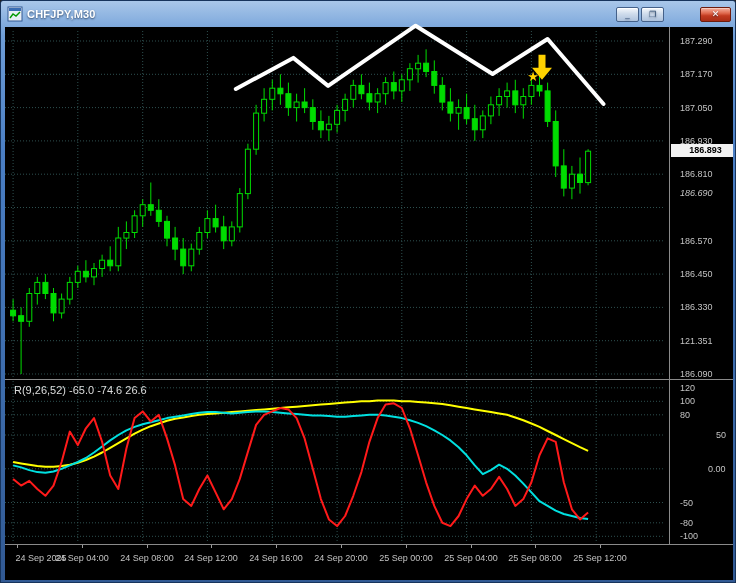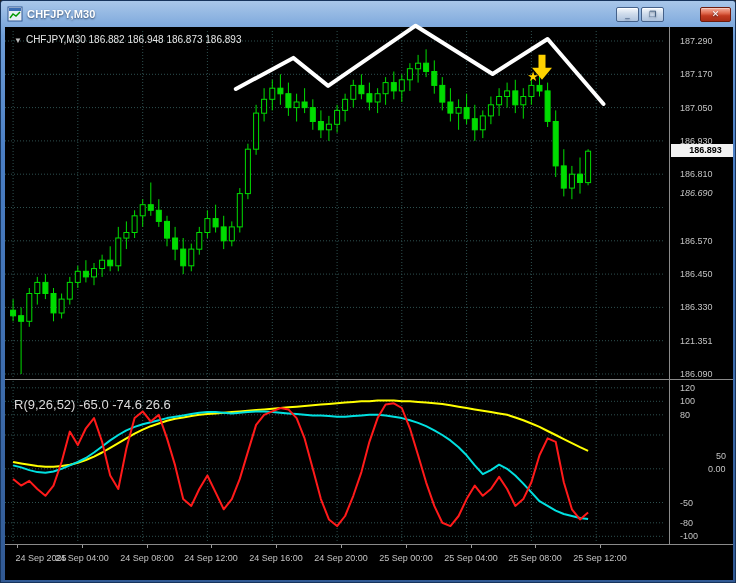--- a/index.html
+++ b/index.html
@@ -18,21 +18,21 @@
   .wbtn.close{width:31px;margin-left:36px;background:linear-gradient(#f5b3a2,#e06a4f 40%,#c23a20 60%,#a92c15);
     color:#fff;border-color:#6e1c0e;font-size:9px;box-shadow:inset 0 1px 0 #f8c9bc}
   .client{position:absolute;left:4px;top:26px;width:728px;height:553px;background:#000;}
   svg{position:absolute;overflow:visible;display:block}
   #main-svg{left:0;top:4px;width:660px;height:348px}
   #ind-svg{left:0;top:354px;width:660px;height:162px}
   .vsep{position:absolute;left:664px;top:0;width:1px;height:517px;background:#8a8a8a}
   .hsep{position:absolute;left:0;width:728px;height:1px;background:#8a8a8a}
   .chart-header{position:absolute;left:9px;top:7px;color:#e6e6e6;font-size:10px;white-space:nowrap}
   .hdr-arrow{color:#bdbdbd;font-size:8px;margin-right:4px;cursor:pointer}
-  .ind-header{position:absolute;left:9px;top:370px;color:#dcdcdc;font-size:13px;white-space:nowrap}
+  .ind-header{position:absolute;left:9px;top:357px;color:#dcdcdc;font-size:11px;white-space:nowrap}
   #price-axis,#ind-axis{position:absolute;left:668px;top:0;width:60px;height:553px}
   .axlbl{position:absolute;left:7px;color:#c3c3c3;font-size:9px;line-height:10px;white-space:nowrap}
   #price-box{position:absolute;left:666px;width:62px;height:13px;background:#f2f2f2;color:#000;
     font-size:9px;font-weight:bold;line-height:13px;padding-left:7px}
   #time-axis{position:absolute;left:0;top:522px;width:664px;height:28px}
   .tlbl{position:absolute;top:4px;width:68px;text-align:center;color:#c3c3c3;font-size:9px;white-space:nowrap}
   .tick{position:absolute;top:-4px;width:1px;height:3px;background:#9a9a9a}
 </style>
 </head>
 <body>
@@ -223,23 +223,20 @@
           <line x1="575.0" y1="126.5" x2="575.0" y2="162.6" stroke="#00dc00"></line>
           <rect x="572.5" y="143.2" width="5" height="8.3" fill="#00dc00" stroke="#00dc00"></rect>
           <line x1="583.1" y1="118.2" x2="583.1" y2="154.3" stroke="#00dc00"></line>
           <rect x="580.6" y="120.2" width="5" height="31.4" fill="#000000" stroke="#00dc00"></rect>
         </g>
         <polyline fill="none" stroke="#ffffff" stroke-width="4" stroke-linejoin="round" stroke-linecap="round" points="230.8,58.0 288.3,26.9 323.1,54.9 410.6,-5.3 487.6,43.0 542.6,8.0 598.5,73.0"></polyline>
         <path fill="#ffd200" d="M533.5 23.8 h7 v13 h6.5 l-10 12 l-10 -12 h6.5 z"></path>
         <text x="528.1" y="50.1" fill="#ffd200" font-size="13" text-anchor="middle">★</text>
       </svg>
 
-    <div class="chart-header">
-      <span class="hdr-arrow">▼</span><span>CHFJPY,M30 186.882 186.948 186.873 186.893</span>
-    </div>
 
     <svg id="ind-svg" viewBox="0 0 660 162">
         <g>
           <line x1="0" y1="6.8" x2="660" y2="6.8" stroke="#2e5050" stroke-dasharray="1 2"></line>
           <line x1="0" y1="20.3" x2="660" y2="20.3" stroke="#2e5050" stroke-dasharray="1 2"></line>
           <line x1="0" y1="33.8" x2="660" y2="33.8" stroke="#2e5050" stroke-dasharray="1 2"></line>
           <line x1="0" y1="54.0" x2="660" y2="54.0" stroke="#2e5050" stroke-dasharray="1 2"></line>
           <line x1="0" y1="87.8" x2="660" y2="87.8" stroke="#2e5050" stroke-dasharray="1 2"></line>
           <line x1="0" y1="121.5" x2="660" y2="121.5" stroke="#2e5050" stroke-dasharray="1 2"></line>
           <line x1="0" y1="141.8" x2="660" y2="141.8" stroke="#2e5050" stroke-dasharray="1 2"></line>
@@ -278,21 +275,21 @@
         <div class="axlbl" style="top: 309px;">121.351</div>
         <div class="axlbl" style="top: 342px;">186.090</div>
       </div>
     <div id="price-box" style="top: 117px; text-align: center;">
       <span>186.893</span>
     </div>
     <div id="ind-axis">
         <div class="axlbl" style="top: 356px;">120</div>
         <div class="axlbl" style="top: 369px;">100</div>
         <div class="axlbl" style="top: 383px;">80</div>
-        <div class="axlbl" style="top: 424px; padding-left: 36px;">50</div>
+        <div class="axlbl" style="top: 403px; padding-left: 36px;">50</div>
         <div class="axlbl" style="top: 437px; margin-left: 28px;">0.00</div>
         <div class="axlbl" style="top: 471px;">-50</div>
         <div class="axlbl" style="top: 491px;">-80</div>
         <div class="axlbl" style="top: 504px;">-100</div>
       </div>
     <div id="time-axis">
         <div class="tlbl" style="left: 2px;">24 Sep 2025</div>
         <div class="tick" style="left: 12px;"></div>
         <div class="tlbl" style="left: 43px; text-align: center;">24 Sep 04:00</div>
         <div class="tick" style="left: 77px;"></div>

